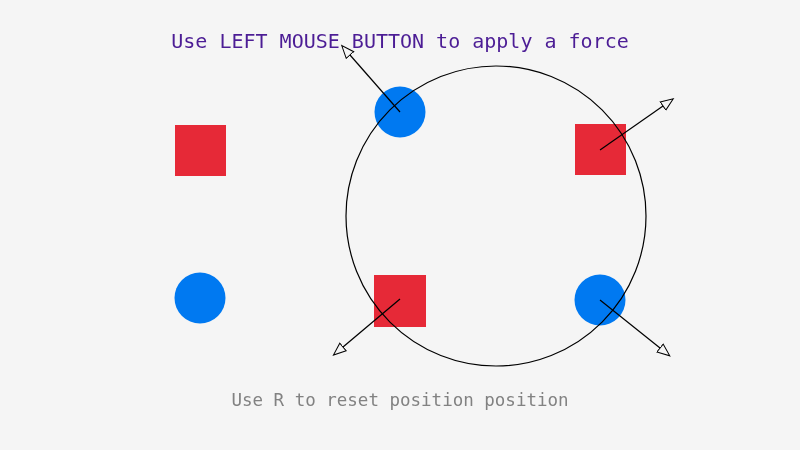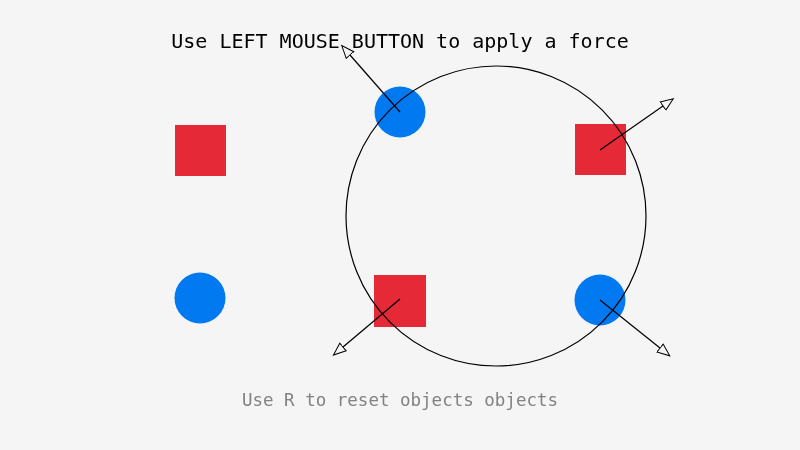--- a/index.html
+++ b/index.html
@@ -66,17 +66,17 @@
     <circle cx="600" cy="300" r="25.5" fill="#0079F1"></circle>
 
     <circle fill="none" stroke-width="1.2" cx="496" cy="216" r="150" stroke="#000000"></circle>
 
     <line marker-end="url(#arrowhead)" stroke-width="1.2" fill="none" x1="400" y1="112" x2="350" y2="55" stroke="#000000"></line>
     <line marker-end="url(#arrowhead)" stroke-width="1.2" fill="none" x1="600" y1="150" x2="663" y2="106" stroke="#000000"></line>
     <line marker-end="url(#arrowhead)" stroke-width="1.2" fill="none" x1="400" y1="299" x2="343" y2="347" stroke="#000000"></line>
     <line marker-end="url(#arrowhead)" stroke-width="1.2" fill="none" x1="600" y1="300" x2="660" y2="348" stroke="#000000"></line>
   </svg>
 
-  <div class="instruction top" style="color: #000000;">Use LEFT MOUSE BUTTON to apply a force</div>
+  <div class="instruction top" style="color: #4c1d95;">Use LEFT MOUSE BUTTON to apply a force</div>
 
-  <div class="instruction bottom" style="color: rgb(130, 130, 130);">Use R to reset objects objects</div>
+  <div class="instruction bottom" style="color: rgb(130, 130, 130);">Use R to reset position position</div>
 
 </div>
 
 </body></html>

